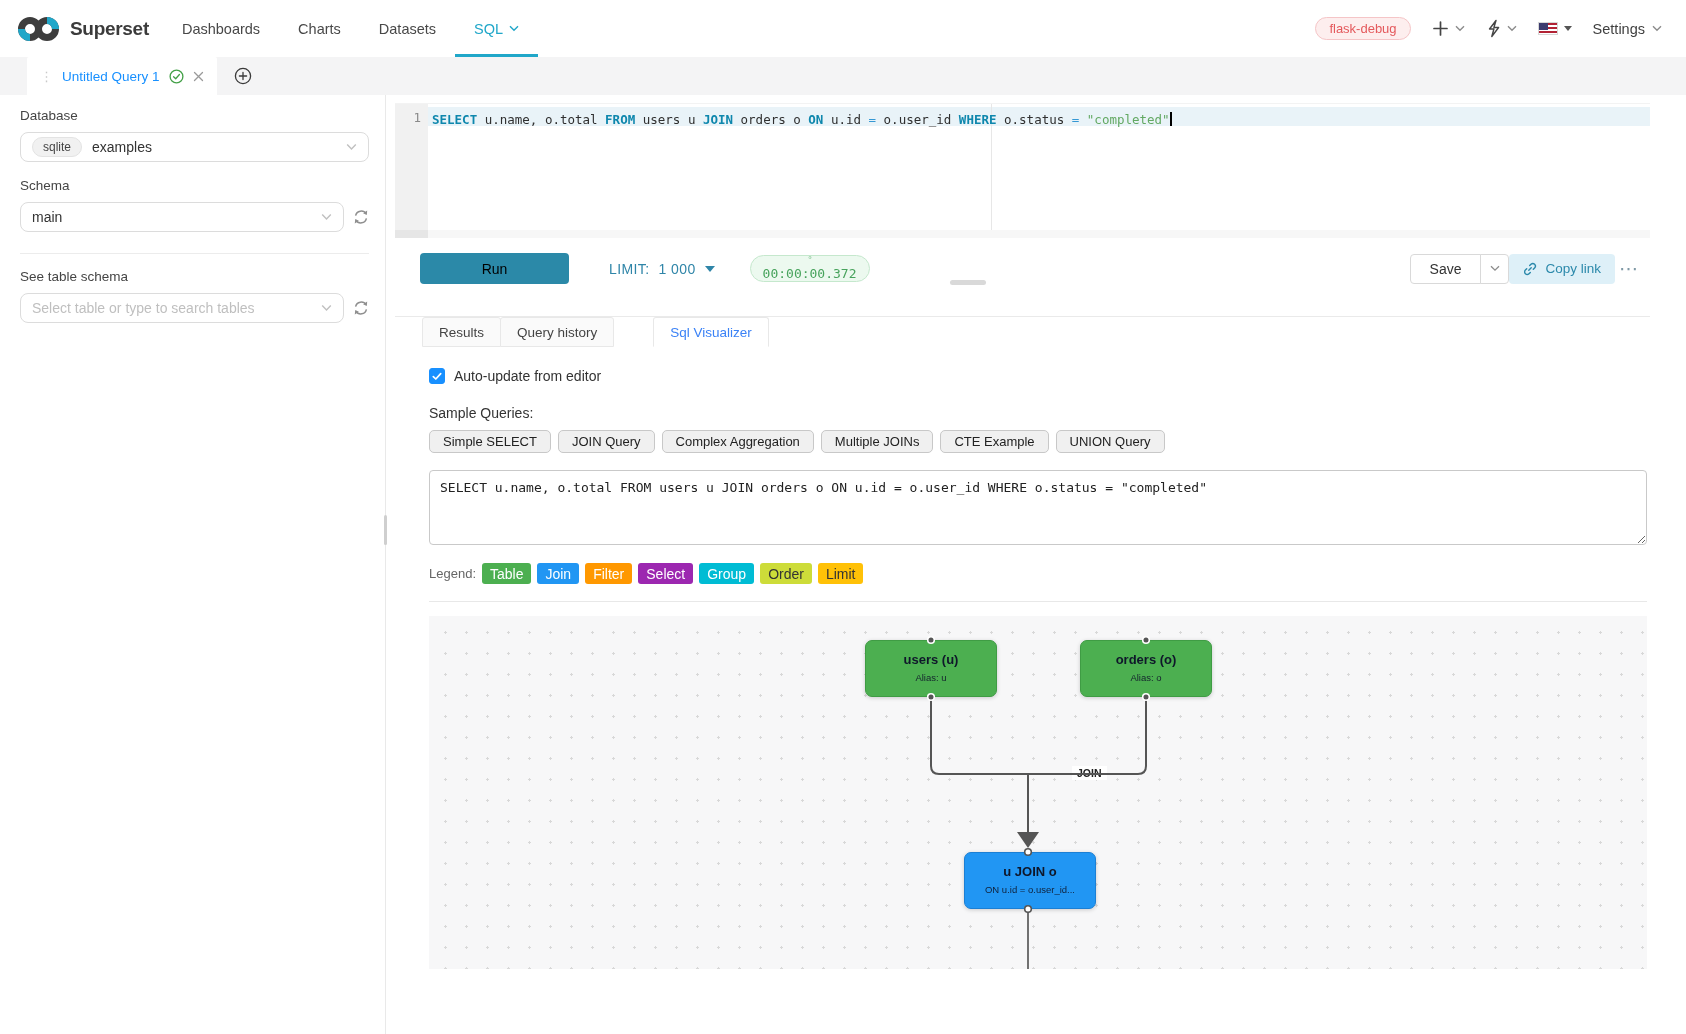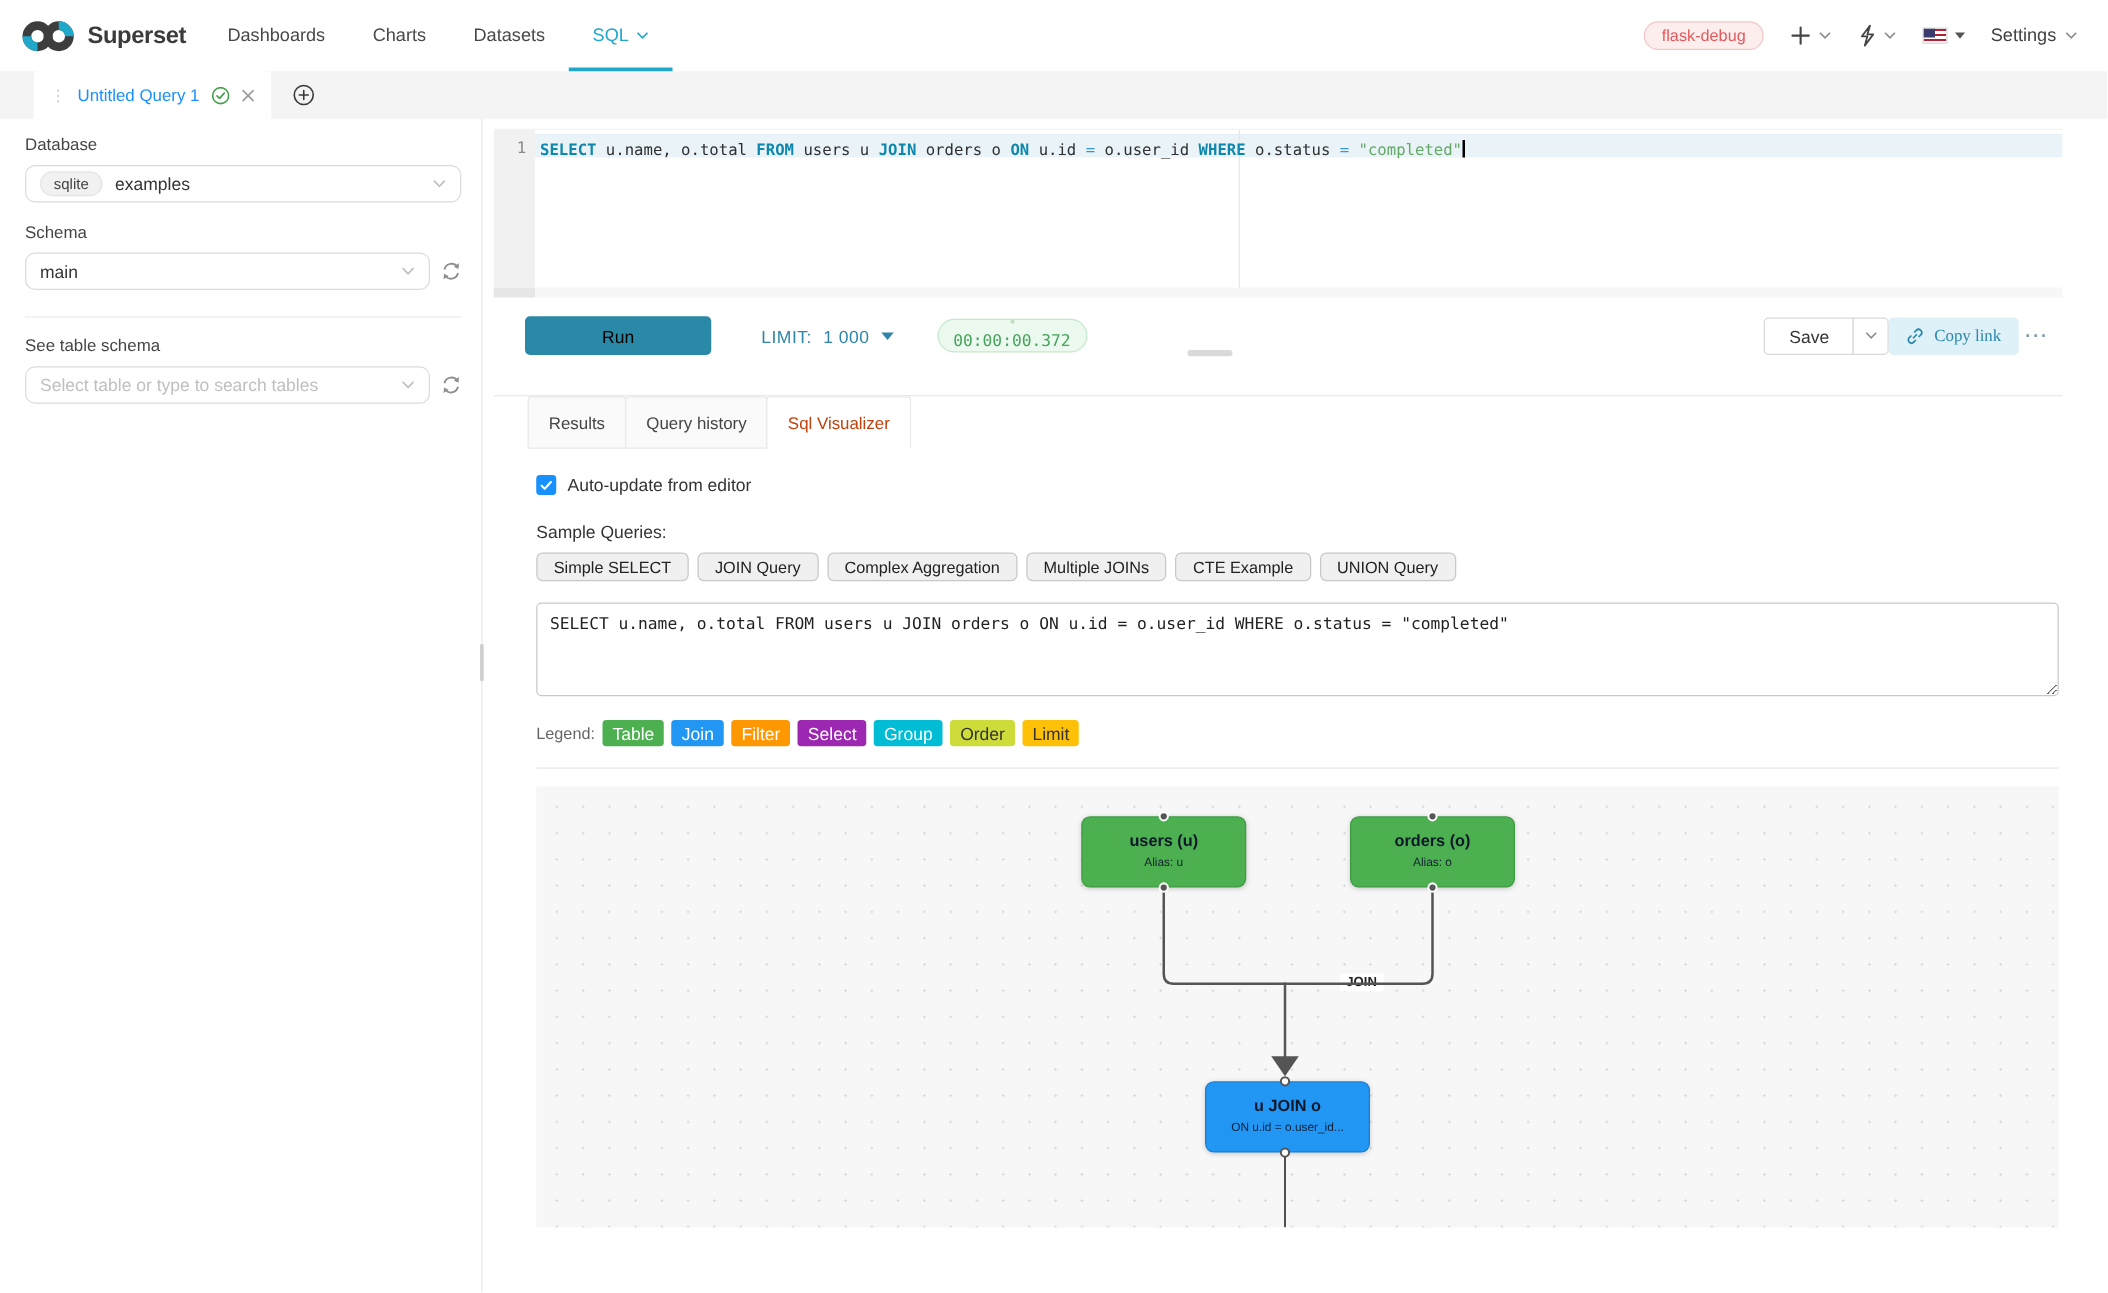--- a/index.html
+++ b/index.html
@@ -75,32 +75,32 @@
   .timer { margin-left:35px; height:27px; border:1px solid #c5e8cd; background:#ecf9ef; border-radius:14px;
            display:flex; align-items:center; gap:7px; padding:0 12px; color:#47a35c;
            font:13px "DejaVu Sans Mono", monospace;flex-direction:column; }
   .tb-right { margin-left:auto; display:flex; align-items:center; gap:0; }
   .save-split { display:flex; }
   .save-main { height:30px; padding:0 19px; background:#fff; border:1px solid #d9d9d9; border-radius:4px 0 0 4px;
                font-family:inherit; font-size:14px; color:#333; cursor:pointer; }
   .save-caret { height:30px; width:29px; margin-left:-1px; background:#fff; border:1px solid #d9d9d9;
                 border-radius:0 4px 4px 0; display:flex; align-items:center; justify-content:center; cursor:pointer; }
   .copy-link { height:30px; padding:0 14px; background:#def0f8; border:none; border-radius:4px; color:#2b89ab;
-               font-family:Liberation Serif, serif; font-size:13.5px; display:flex; align-items:center; gap:8px; cursor:pointer; }
+               font-family:Liberation Sans, sans-serif; font-size:13.5px; display:flex; align-items:center; gap:8px; cursor:pointer; }
   .more-btn { color:#7e98a5; font-size:19px; padding:0 4px; cursor:pointer; user-select:none; line-height:1; }
 
   
   .splitter { position:relative; height:33px; border-bottom:1px solid #eaeaea; }
   .splitter-handle { position:absolute; left:555px; top:-4px; width:36px; height:5px; border-radius:2.5px; background:#d9d9d9; cursor:row-resize; }
 
   
   .south-tabs { display:flex; padding-left:27px; }
-  .s-tab { height:42px; padding:0 16px; display:flex; align-items:center; font-size:13.5px; color:#444;
+  .s-tab { height:30px; padding:0 16px; display:flex; align-items:center; font-size:13.5px; color:#444;
            background:#fafafa; border:1px solid #e8e8e8; margin-right:-1px; border-radius:3px 3px 0 0; cursor:pointer; }
-  .s-tab.active { background:#fff; color:#c2410c; border-bottom-color:#fff; }
+  .s-tab.active { background:#fff; color:#3b82f6; border-bottom-color:#fff;margin-left:40px; }
 
   
   .tab-content { padding-left:34px; width:1252px; }
   .viz-title { margin:43px 0 0 0; font-size:19px; font-weight:700; color:#141414; letter-spacing:0.2px; }
   .auto-row { margin-top:21px; display:flex; align-items:center; gap:9px; cursor:pointer; }
   .checkbox { width:16px; height:16px; border-radius:3px; border:1px solid #bbb; background:#fff; display:flex; align-items:center; justify-content:center; }
   .checkbox.checked { background:#1890ff; border-color:#1890ff; }
   .auto-label { font-size:14px; color:#333; }
   .sample-label { margin-top:21px; font-size:14px; color:#333; }
   .sample-row { margin-top:9px; display:flex; gap:7px; }

